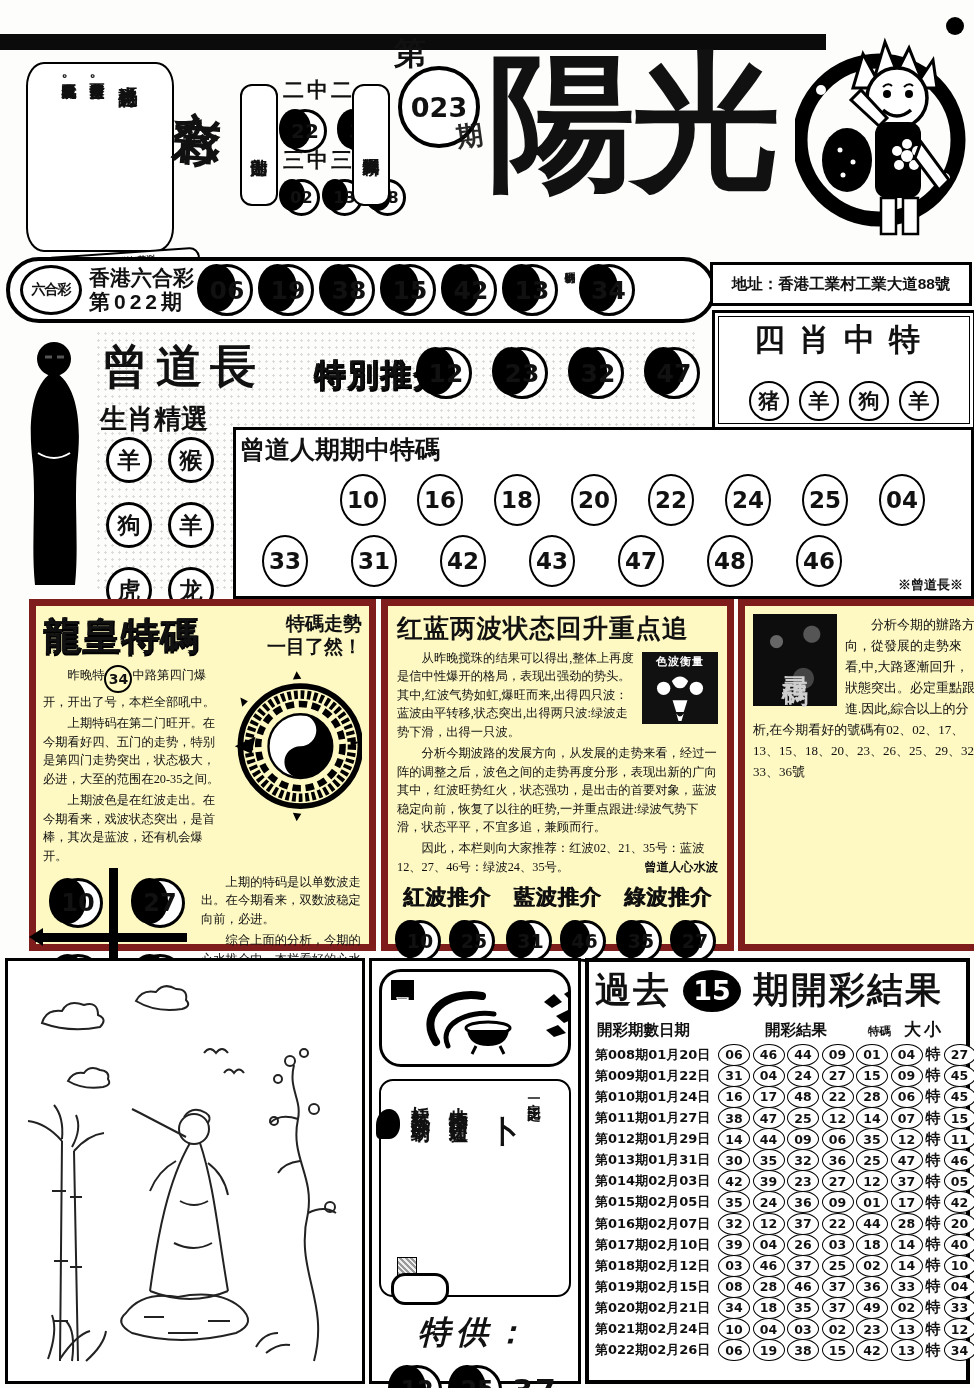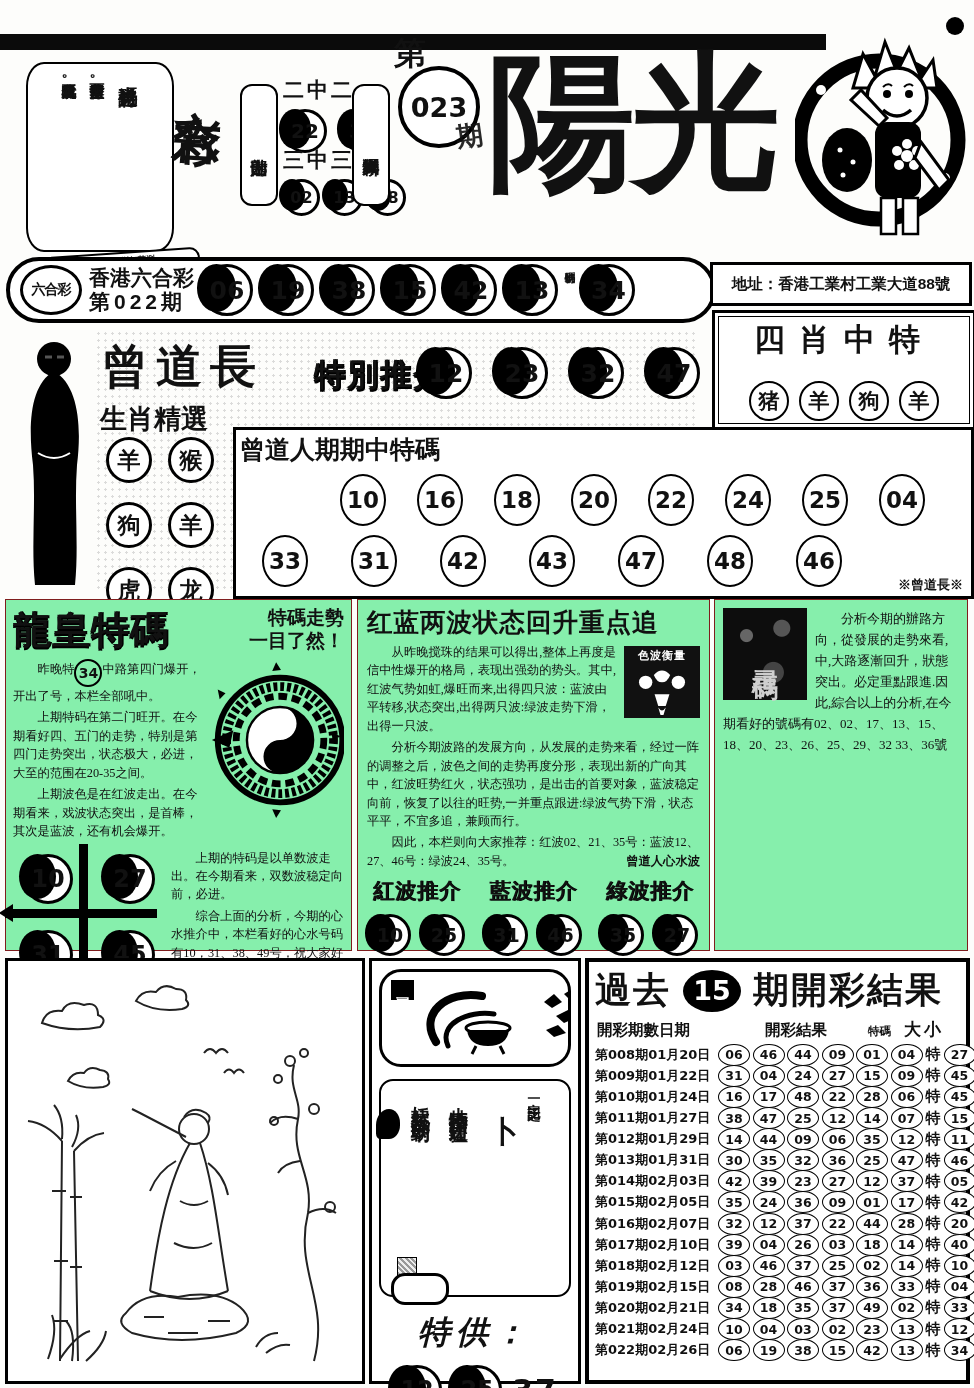--- a/index.html
+++ b/index.html
@@ -87,21 +87,21 @@
   .master-balls{left:420px;top:347px;gap:24px;}
   .zlabel{left:100px;top:401px;font-size:27px;font-weight:900;}
   .zgrid{left:106px;top:437px;display:grid;grid-template-columns:repeat(2,1fr);column-gap:16px;row-gap:19px;}
   .master-box{left:233px;top:427px;width:735px;height:166px;border:3.5px solid #000;background:#fff;}
   .mb-title{font-size:25px;font-weight:900;margin:3px 0 8px 4px;}
   .mb-row1{display:flex;gap:31px;padding-left:104px;}
   .mb-row2{display:flex;gap:43px;padding-left:26px;margin-top:9px;}
   .mb-sign{position:absolute;right:8px;bottom:2px;font-size:13px;font-weight:700;}
 
   
-  .panel{border:1px solid #7f1d1d;background:#86efac;box-sizing:border-box;}
+  .panel{border:7px solid #7f1d1d;background:#fef9c3;box-sizing:border-box;margin-left:24px;}
   .panelA{left:5px;top:599px;width:347px;height:352px;padding:5px 7px;}
   .pA-titlerow{display:flex;justify-content:space-between;align-items:flex-start;}
   .pA-title{font-size:38px;font-weight:900;letter-spacing:1px;text-shadow:1.5px 0 #000,0 1.5px #000;position:relative;}
   .pA-blob{position:absolute;left:118px;top:2px;width:34px;height:34px;background:#000;border-radius:50% 40% 55% 45%;z-index:-1;}
   .pA-sub{text-align:right;font-size:19px;font-weight:900;line-height:1.2;padding-top:2px;}
   .ptext{font-size:12.3px;line-height:1.5;margin:3px 0;text-indent:2em;}
   .pA-top{display:flex;gap:4px;}
   .pA-left{width:196px;}
   .pA-bottom{display:flex;gap:8px;margin-top:2px;}
   .inline-ball{display:inline-flex;align-items:center;justify-content:center;width:24px;height:24px;

